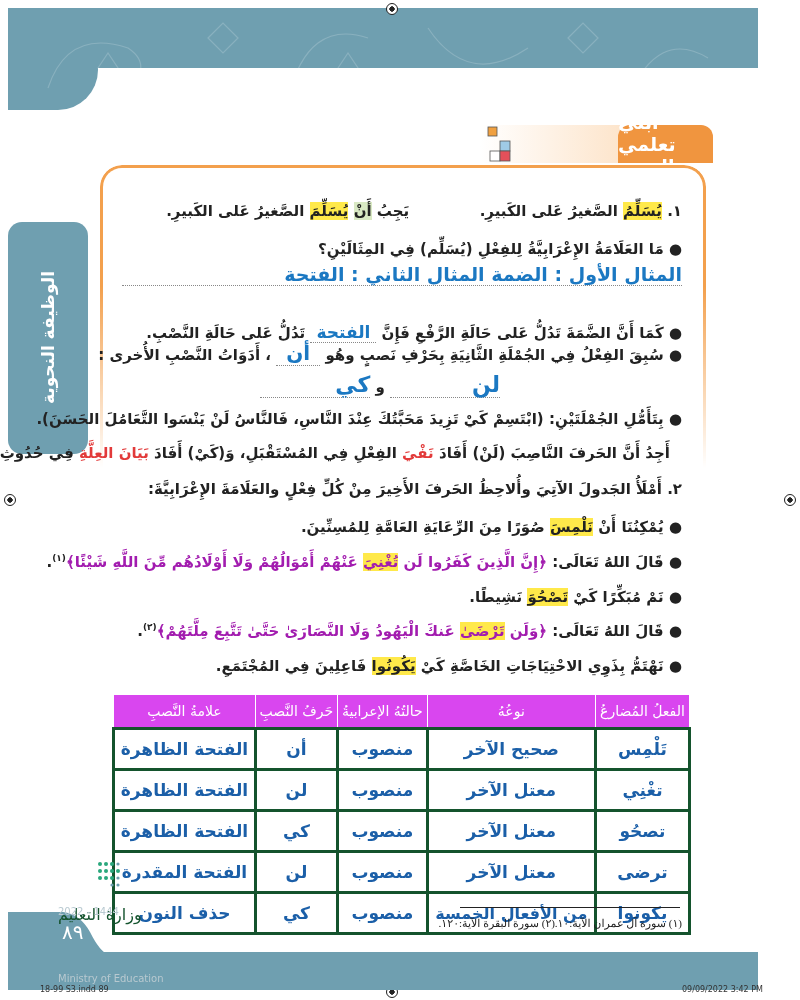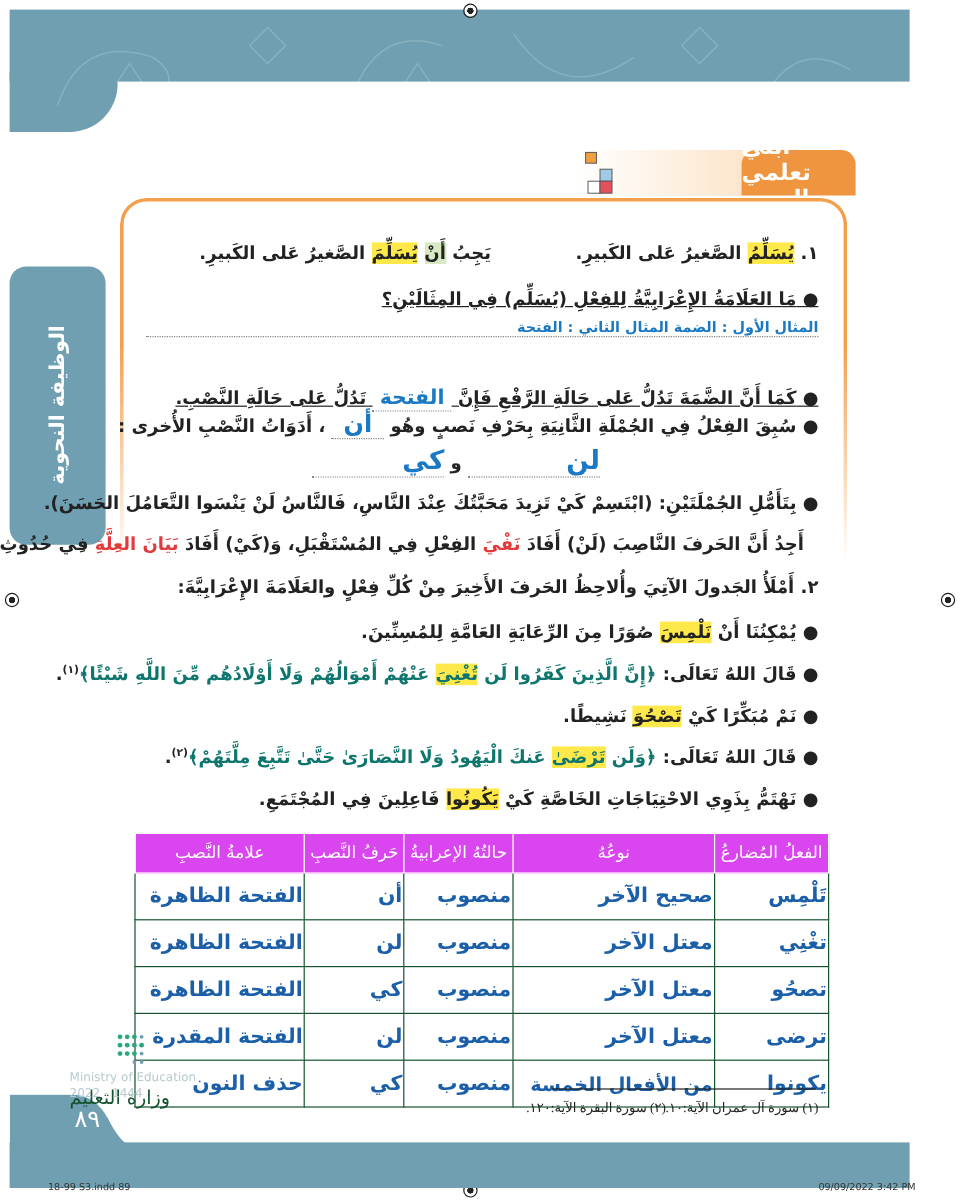--- a/index.html
+++ b/index.html
@@ -17,32 +17,32 @@
   .frame{left:100px;top:165px;width:600px;height:300px;border-top:3px solid #f3a04d;border-left:3px solid #f3a04d;border-right:3px solid #f3a04d;border-top-left-radius:22px;border-top-right-radius:22px;
     -webkit-mask-image:linear-gradient(#000 40%, transparent 100%);mask-image:linear-gradient(#000 40%, transparent 100%);}
   .title-pill{left:618px;top:125px;width:95px;height:38px;background:#f0953f;border-radius:12px 12px 0 0;color:#fff;font-weight:bold;font-size:19px;display:flex;align-items:center;justify-content:center;}
   .title-fade{left:480px;top:125px;width:140px;height:38px;background:linear-gradient(90deg,#fff,#fde5cc);}
   .cubes{left:486px;top:125px;width:30px;height:40px;}
   .line{direction:rtl;text-align:right;right:118px;font-size:15px;font-weight:bold;color:#222;white-space:nowrap;}
   .hl{background:#ffe94a;}
   .hlg{background:#d9e9c4;}
   .ans{color:#1b78c2;font-weight:bold;}
   .red{color:#e23a3a;}
-  .green{color:#0f766e;}
+  .green{color:#a21caf;}
   .dots{display:inline-block;border-bottom:1.5px dotted #888;}
   
   table.grid{position:absolute;left:112px;top:694px;width:579px;border-collapse:collapse;direction:rtl;}
   table.grid th{background:#d946ef;color:#fff;font-weight:normal;font-size:14px;height:30px;border:1px solid #fff;}
-  table.grid td{border:1px solid #14532d;height:36px;color:#1b5fa8;font-weight:bold;font-size:17px;}
+  table.grid td{border:3px solid #14532d;height:36px;text-align:center;color:#1b5fa8;font-weight:bold;font-size:17px;}
   .footnote-line{left:460px;top:907px;width:220px;height:1px;background:#222;}
   .footnote{direction:rtl;font-size:11px;color:#222;font-family:Liberation Serif, serif;}
   .bottom-band{left:8px;top:952px;width:750px;height:38px;background:#6f9fb0;}
   .bottom-curve{left:8px;top:912px;width:100px;height:45px;background:#6f9fb0;clip-path:path('M0 0 L55 0 Q72 2 82 20 Q92 40 100 42 L100 45 L0 45 Z');}
   .moe{left:58px;top:905px;direction:rtl;color:#14532d;font-size:16px;}
-  .moe-en{left:58px;top:893px;font-size:10px;color:#b8c9d0;}
+  .moe-en{left:58px;top:973px;font-size:10px;color:#b8c9d0;}
   .moe-yr{left:58px;top:906px;font-size:10px;color:#b8c9d0;}
   .pagenum{left:62px;top:920px;font-size:20px;color:#fff;}
   .slug{font-size:8px;color:#333;}
   .moe-dots{left:96px;top:858px;width:40px;height:40px;}
 </style>
 </head>
 <body>
 
 <div class="abs top-banner"></div>
 <div class="abs top-tab"></div>
@@ -81,26 +81,26 @@
   <span>١.</span>
   <span class="hl">يُسَلِّمُ</span>
   <span>الصَّغيرُ عَلى الكَبيرِ.</span>
   <span style="display:inline-block;width:60px;"></span>
   <span>يَجِبُ</span>
   <span class="hlg">أَنْ</span>
   <span class="hl">يُسَلِّمَ</span>
   <span>الصَّغيرُ عَلى الكَبيرِ.</span>
 </div>
 
-<div class="abs line" style="top:240px;text-decoration:underline;">● <span>مَا العَلَامَةُ الإِعْرَابِيَّةُ لِلفِعْلِ (يُسَلِّم) فِي المِثَالَيْنِ؟</span></div>
+<div class="abs line" style="top:240px;">● <span>مَا العَلَامَةُ الإِعْرَابِيَّةُ لِلفِعْلِ (يُسَلِّم) فِي المِثَالَيْنِ؟</span></div>
 <div class="abs line" style="top:263px;">
-  <span class="dots ans" style="font-size:12px;width:560px;text-align:right;">المثال الأول : الضمة      المثال الثاني : الفتحة</span>
-</div>
-
-<div class="abs line" style="top:322px;text-decoration:underline;">● <span>كَمَا أَنَّ الضَّمَةَ تَدُلُّ عَلى حَالَةِ الرَّفْعِ فَإِنَّ</span>
+  <span class="dots ans" style="font-size:19px;width:560px;text-align:right;">المثال الأول : الضمة      المثال الثاني : الفتحة</span>
+</div>
+
+<div class="abs line" style="top:322px;">● <span>كَمَا أَنَّ الضَّمَةَ تَدُلُّ عَلى حَالَةِ الرَّفْعِ فَإِنَّ</span>
   <span class="dots ans" style="font-size:17px;padding:0 6px;">الفتحة</span>
   <span>تَدُلُّ عَلى حَالَةِ النَّصْبِ.</span></div>
 
 <div class="abs line" style="top:341px;">● <span>سُبِقَ الفِعْلُ فِي الجُمْلَةِ الثَّانِيَةِ بِحَرْفِ نَصبٍ وهُو</span>
   <span class="dots ans" style="font-size:20px;padding:0 10px;">أن</span>
   <span>، أَدَوَاتُ النَّصْبِ الأُخرى :</span></div>
 
 <div class="abs line" style="top:372px;right:300px;">
   <span class="dots ans" style="font-size:22px;width:110px;text-align:right;">لن</span>
   <span>و</span>

